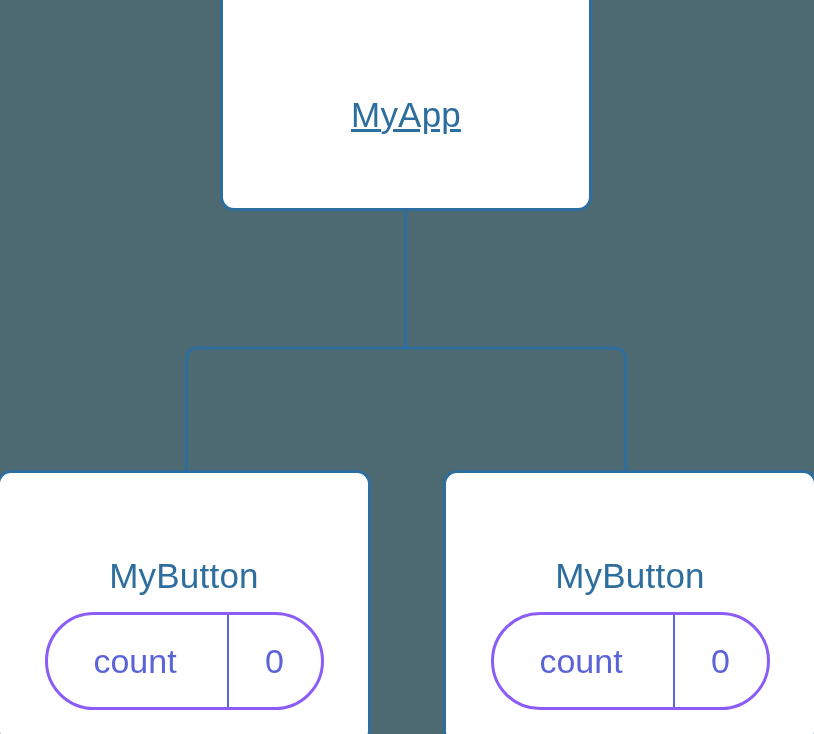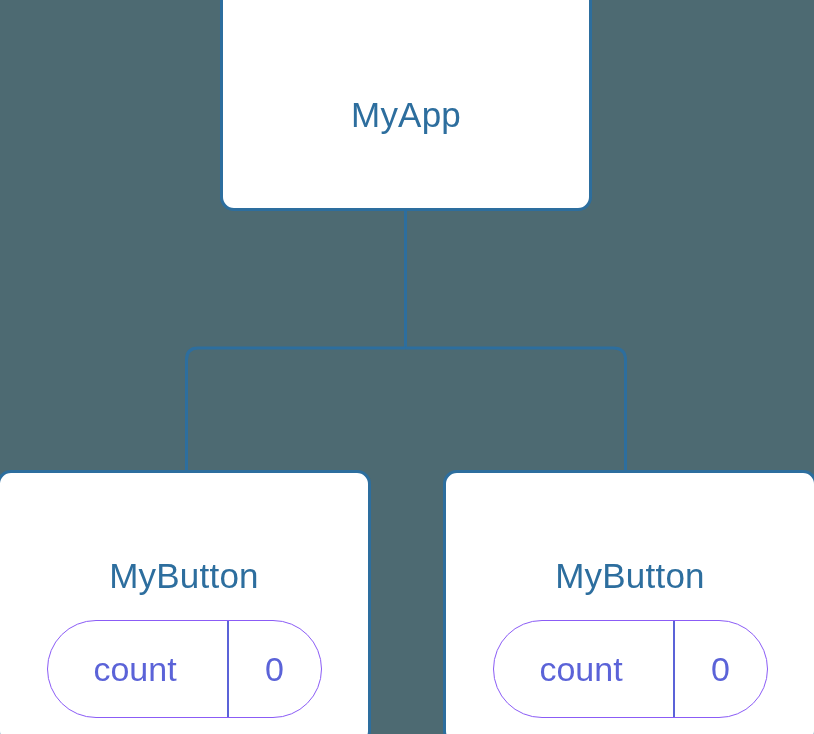--- a/index.html
+++ b/index.html
@@ -56,38 +56,39 @@
   
   #node-myapp {
     left: 220px;
     top: -14px;
     width: 372px;
     height: 225px;
     justify-content: center;
   }
   #node-myapp .node-title {
     margin-top: 32px;
+    text-decoration: underline;
   }
 
   
   .node-child {
     top: 470px;
     width: 374px;
     height: 275px;
     padding-top: 44px;
   }
   #node-mybutton-0 { left: -3px; }
   #node-mybutton-1 { left: 443px; }
 
   
   .prop-pill {
-    margin-top: 24px;
+    margin-top: 16px;
     height: 98px;
     box-sizing: border-box;
-    border: 1px solid #8b5cf6;
+    border: 3px solid #8b5cf6;
     border-radius: 49px;
     display: flex;
     align-items: stretch;
     background: transparent;
   }
 
   .prop-key,
   .prop-value {
     display: flex;
     align-items: center;

